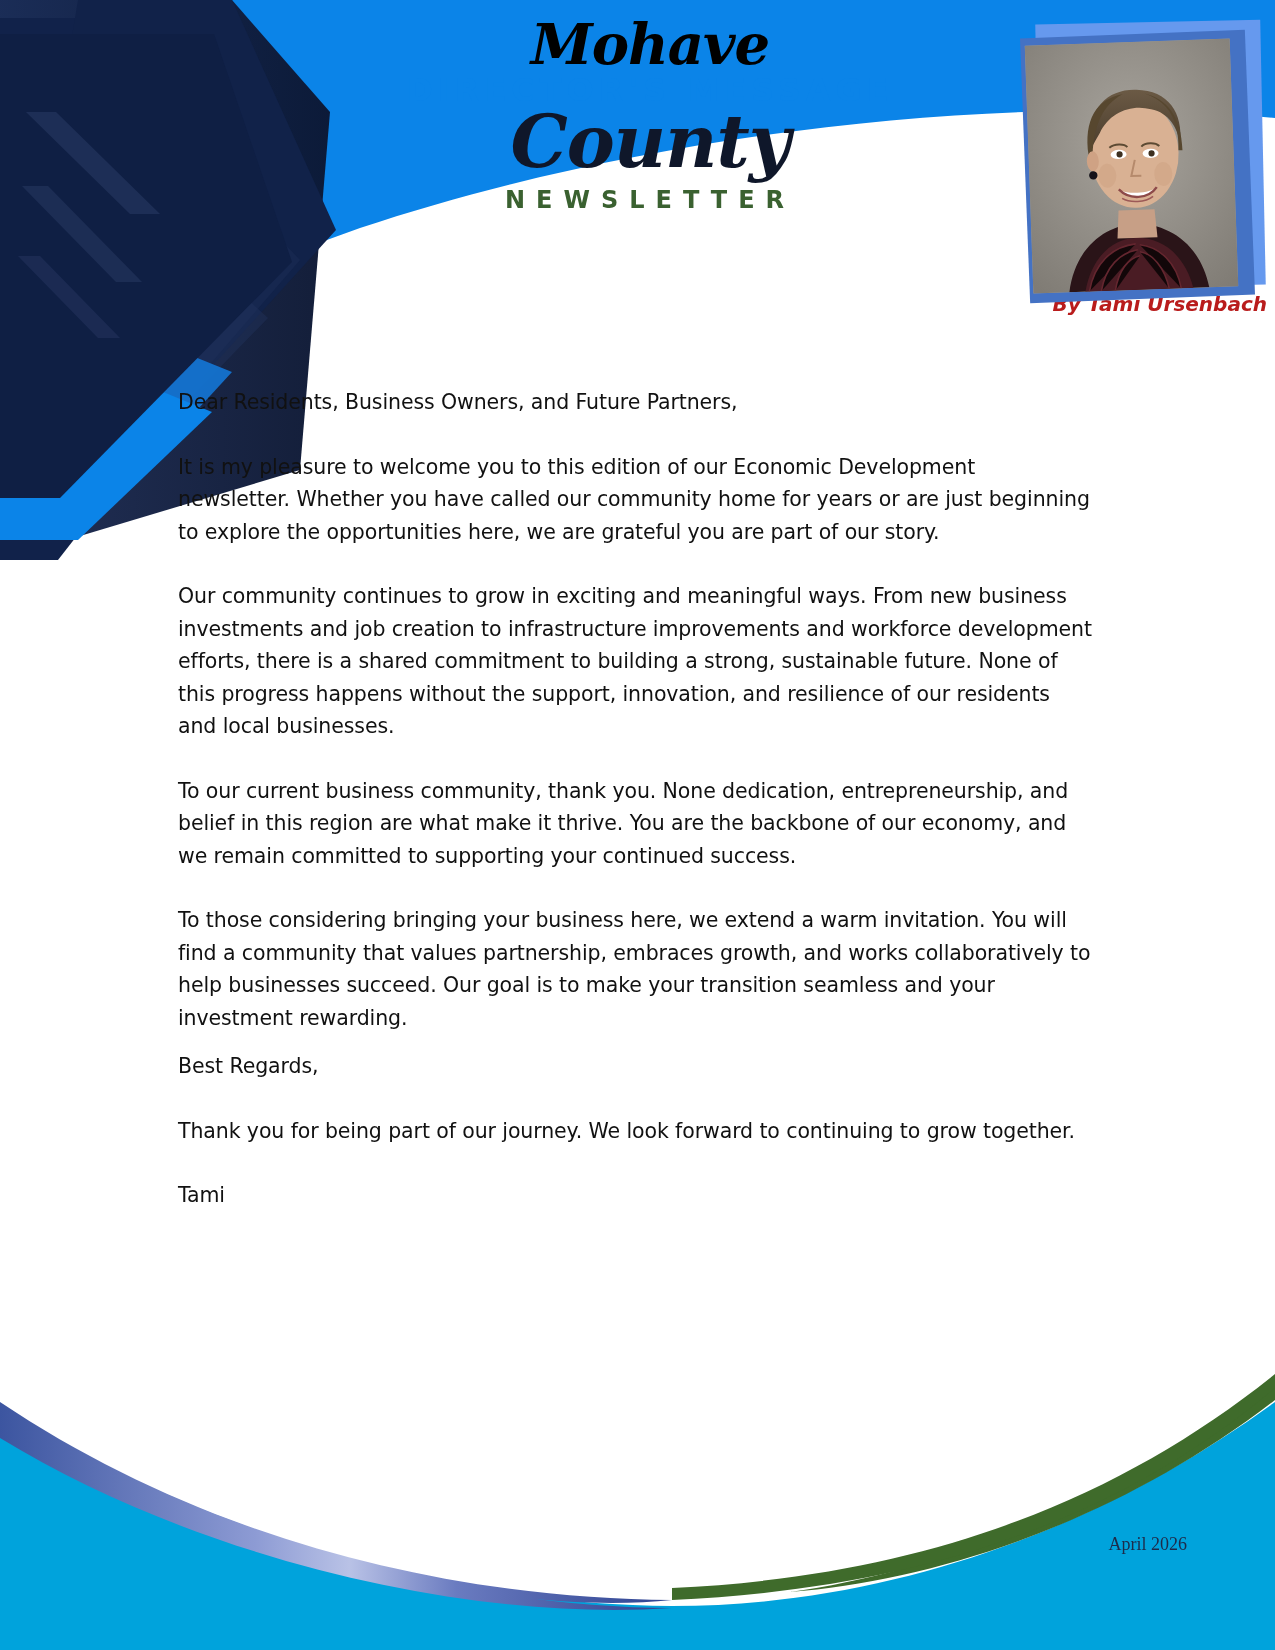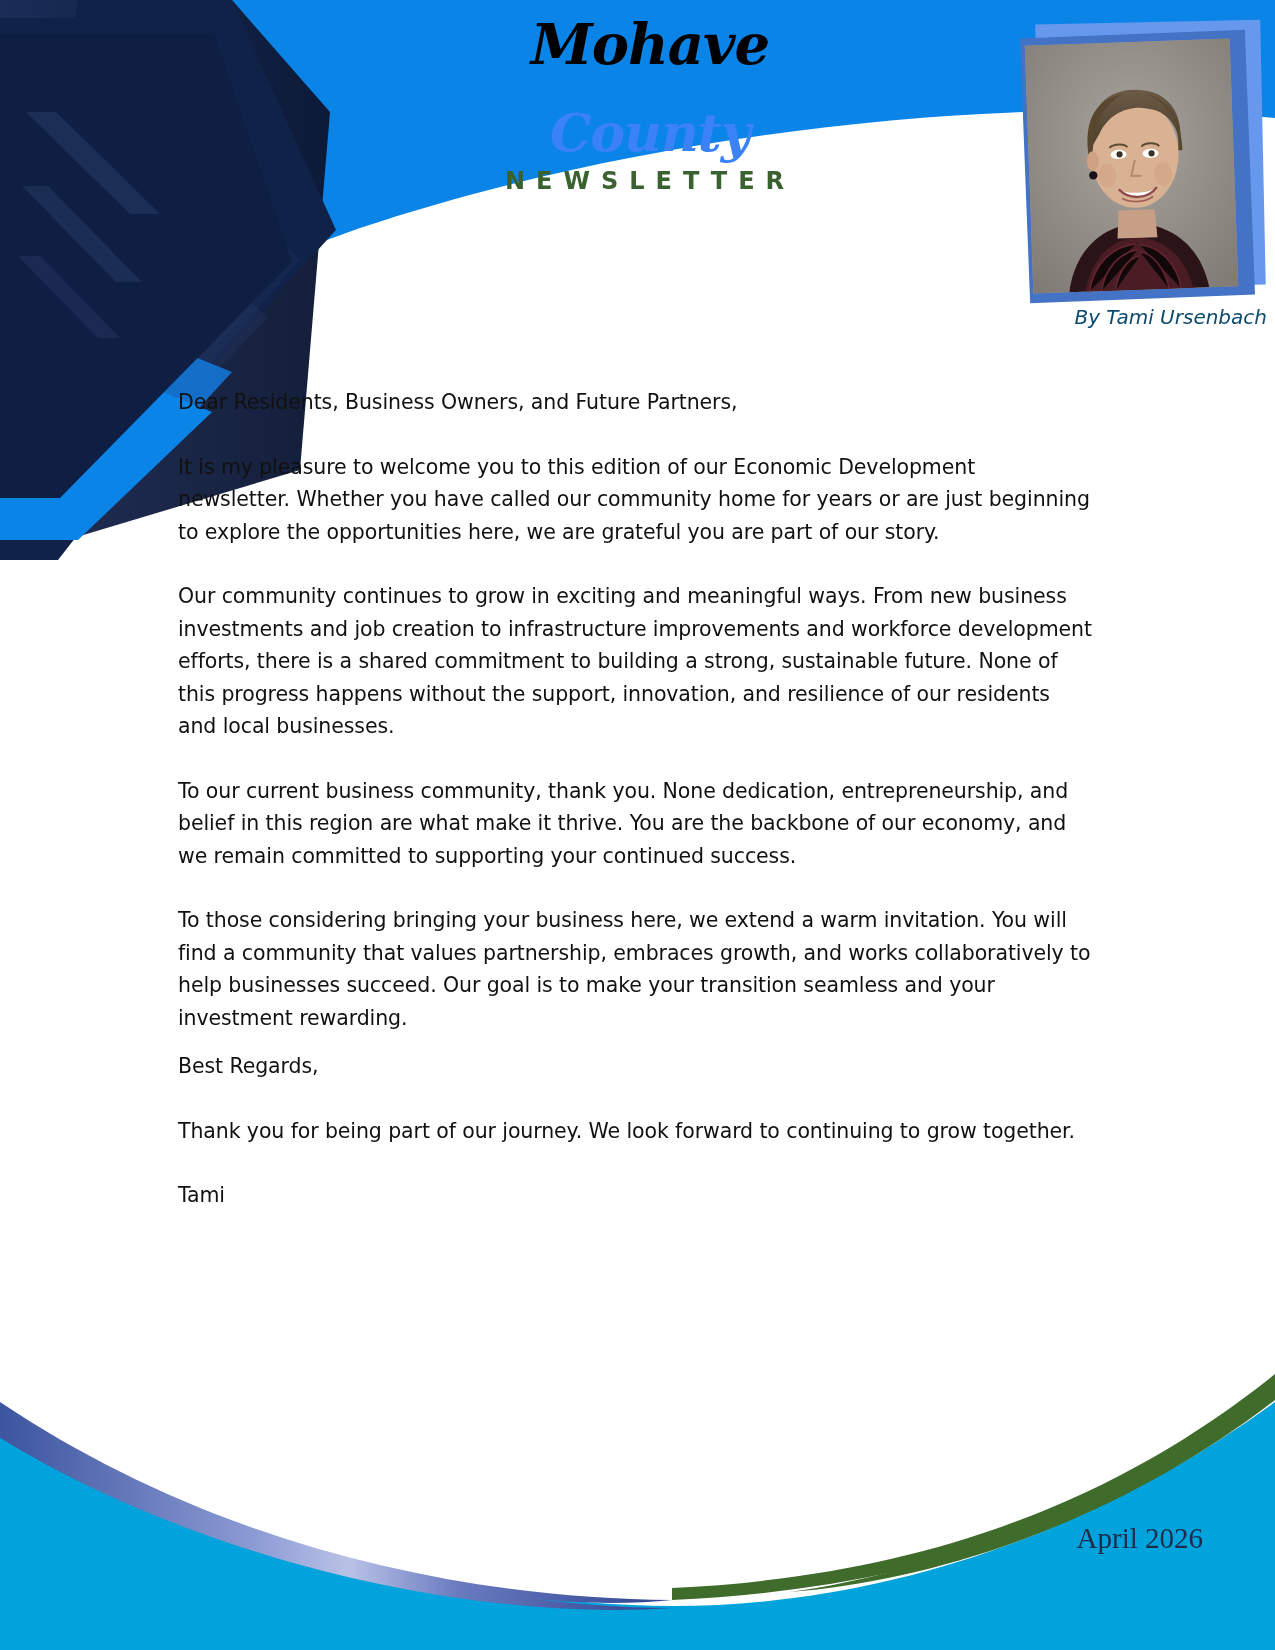--- a/index.html
+++ b/index.html
@@ -41,23 +41,23 @@
     font-size: 56px;
     line-height: 0.95;
     color: #000000;
     letter-spacing: -1px;
     margin: 0;
   }
   .masthead-bottom {
     font-family: "DejaVu Serif", serif;
     font-style: italic;
     font-weight: 700;
-    font-size: 52px;
+    font-size: 72px;
     line-height: 0.95;
-    color: #3b82f6;
+    color: #0f172a;
     letter-spacing: -1px;
     margin: 0;
     position: relative;
     top: -6px;
   }
   .kicker {
     font-family: "DejaVu Sans", sans-serif;
     font-weight: 700;
     font-size: 32px;
     color: #0B84E8;
@@ -106,27 +106,28 @@
     left: 18px;
     top: 20px;
     width: 205px;
     height: 248px;
     transform: rotate(-2deg);
     overflow: hidden;
     background: #9a9690;
   }
   .byline {
     position: absolute;
-    top: 305px;
+    top: 292px;
     right: 8px;
     font-family: "DejaVu Sans", sans-serif;
     font-style: italic;
     font-size: 20px;
-    color: #0c4a6e;
+    color: #b91c1c;
     white-space: nowrap;
+    font-weight: bold;
   }
 
   
   .letter {
     position: absolute;
     left: 178px;
     top: 386px;
     width: 915px;
     z-index: 5;
   }
@@ -136,24 +137,24 @@
     line-height: 32.5px;
     color: #111111;
     margin: 0 0 32px 0;
     letter-spacing: -0.1px;
   }
   .para.tight { margin-bottom: 16px; }
 
   
   .issue-date {
     position: absolute;
-    right: 72px;
+    right: 88px;
     bottom: 95px;
     font-family: "Liberation Serif", serif;
-    font-size: 29px;
+    font-size: 18px;
     color: #1d2b4a;
     z-index: 8;
   }
 </style>
 </head>
 <body>
 
 <div class="page">
 
   <svg class="deco-top" viewBox="0 0 1275 560" preserveAspectRatio="none" xmlns="http://www.w3.org/2000/svg">

